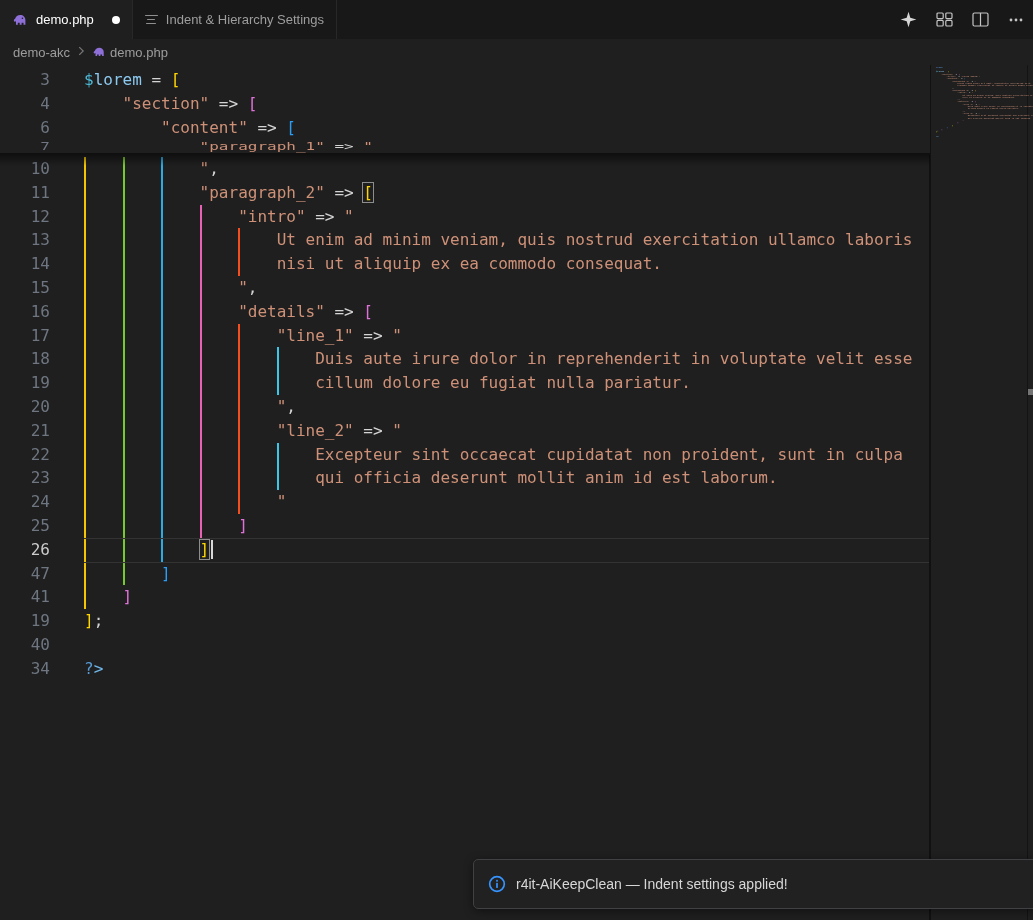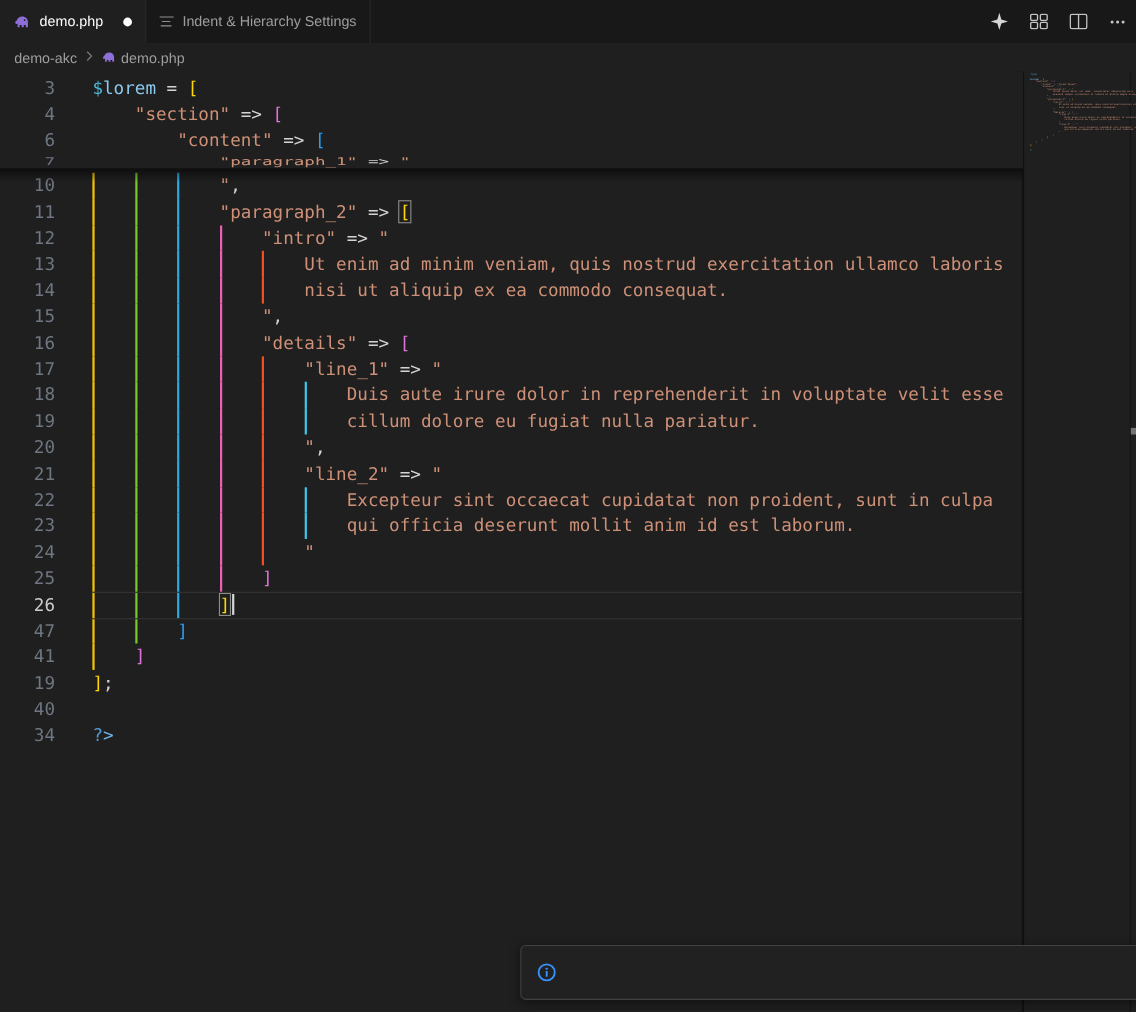--- a/index.html
+++ b/index.html
@@ -203,13 +203,14 @@
 </div>
 
 <div class="toast">
   <span style="display:flex;align-items:center">
     <svg width="18" height="18" viewBox="0 0 16 16">
       <circle cx="8" cy="8" r="6.5" fill="none" stroke="#3794ff" stroke-width="1.5"></circle>
       <rect x="7.25" y="4.2" width="1.5" height="1.7" rx="0.4" fill="#3794ff"></rect>
       <rect x="7.25" y="6.9" width="1.5" height="4.7" rx="0.4" fill="#3794ff"></rect>
     </svg>
   </span>
+  <span>r4it-AiKeepClean — Indent settings applied!</span>
 </div>
 
 </body></html>

